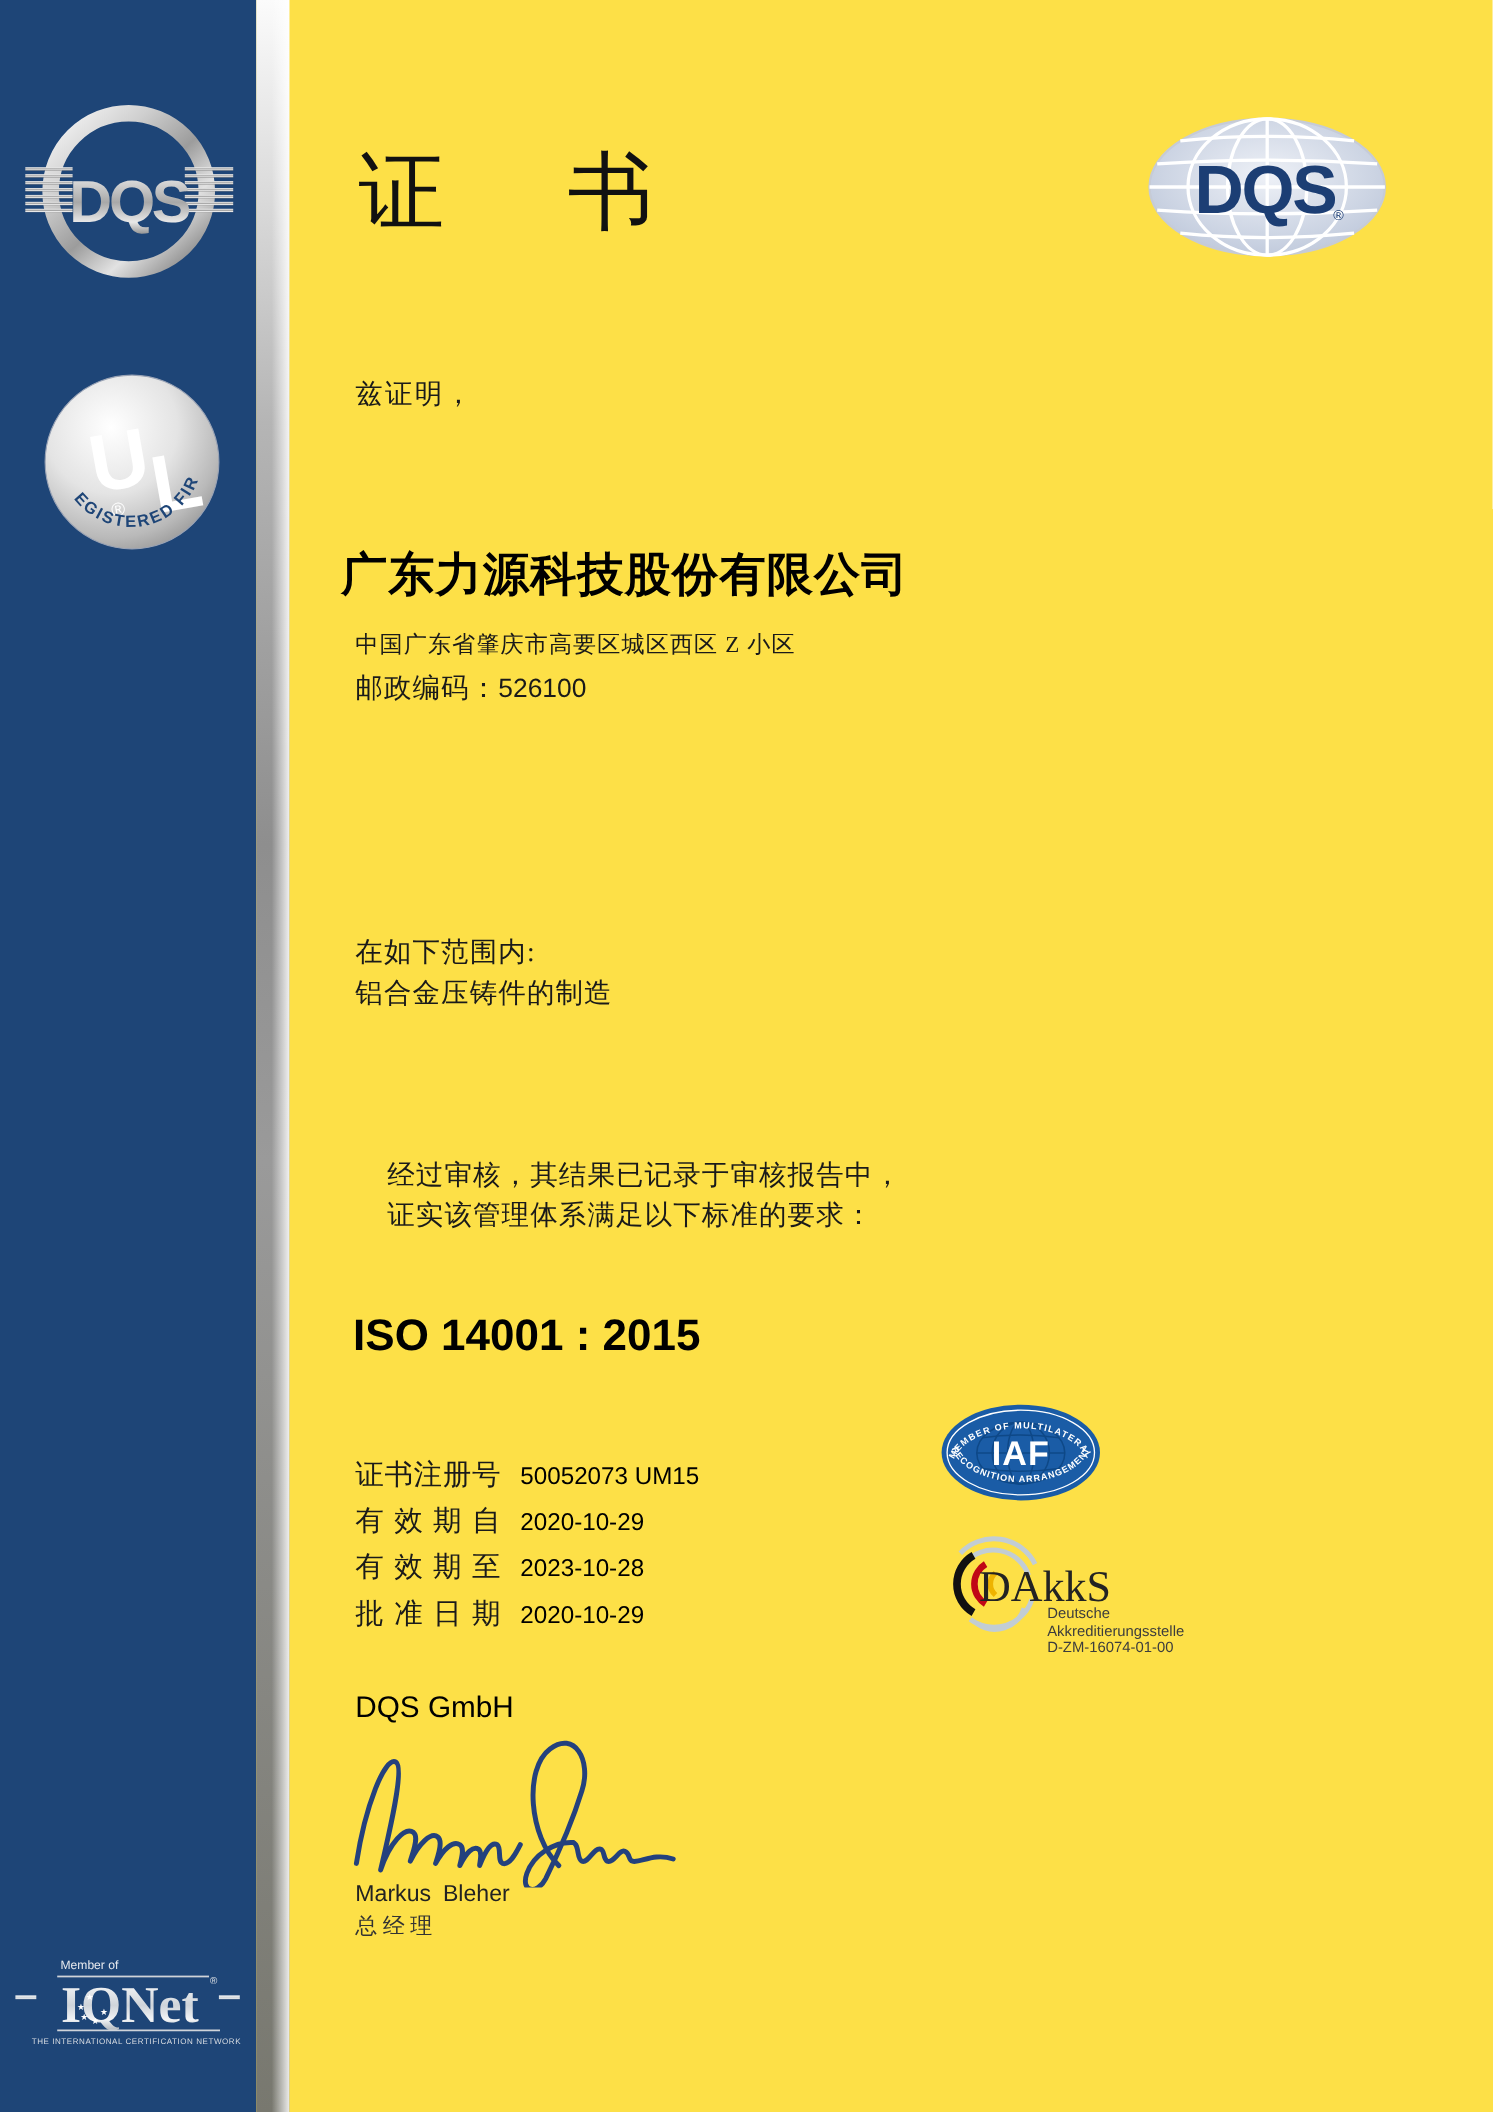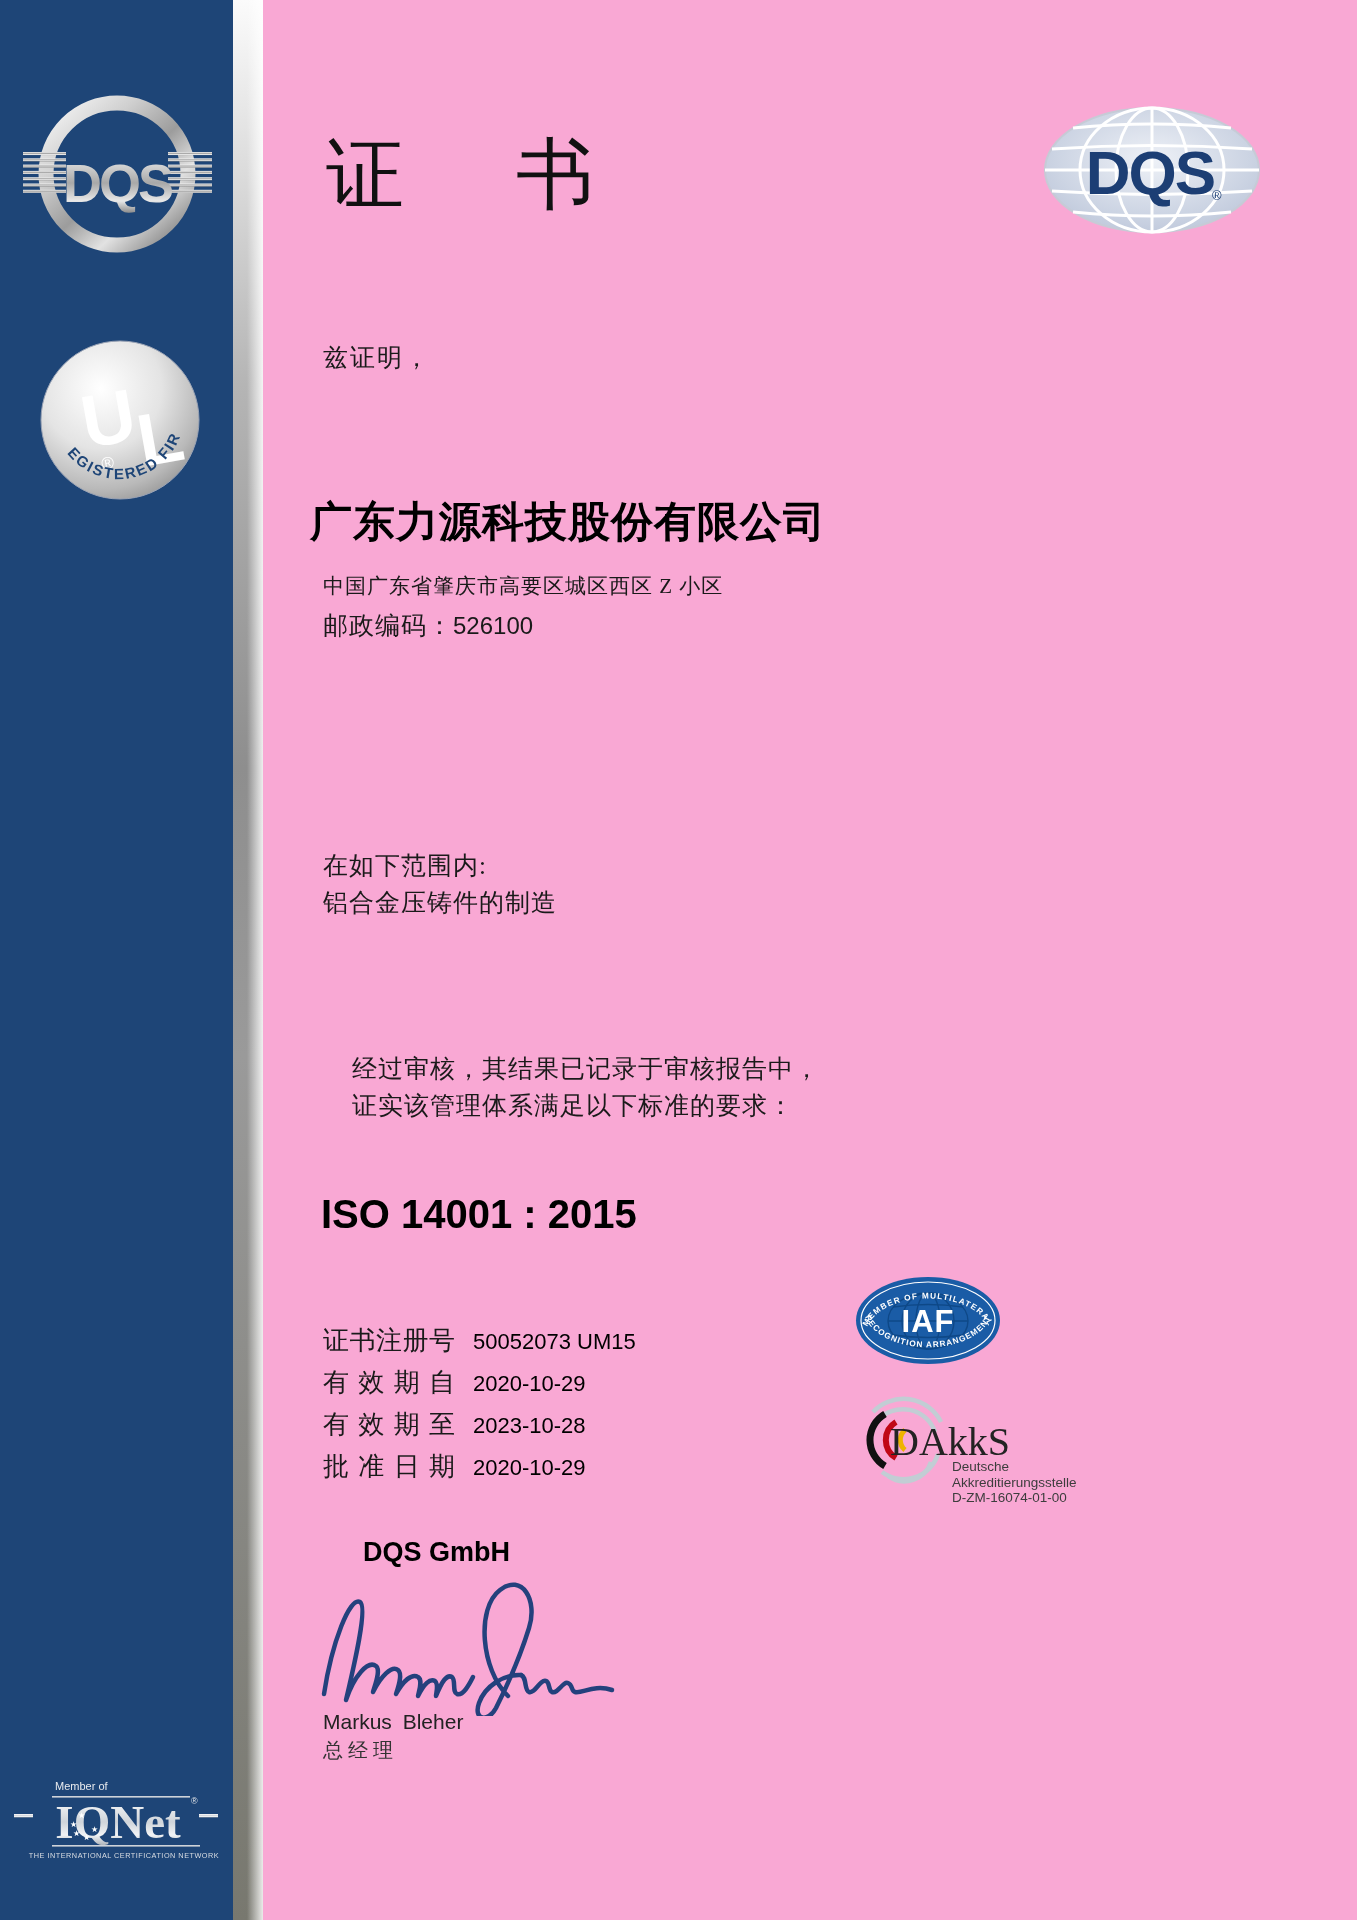--- a/index.html
+++ b/index.html
@@ -1,16 +1,16 @@
 <!DOCTYPE html>
 <html style="--sidebar_blue: #1e4577; --signature_navy: #24417d; --iaf_blue: #1a5ca6; --iaf_grid: #0e4887; --globe_navy: #1c3e74; --dakks_black: #111111; --dakks_red: #c00716; --dakks_gold: #eeb300; --dakks_arc_gray: #c2cdd4; --dakks_text: #232323;"><head>
 <meta charset="utf-8">
 <style>
   html,body{margin:0;padding:0;background:#ffffff;}
-  .page{position:relative;width:1357px;height:1920px;background:#f9a8d4;overflow:hidden;
+  .page{position:relative;width:1357px;height:1920px;background:#fde047;overflow:hidden;
         font-family:"Liberation Serif",serif;color:#1a1a1a;}
   .abs{position:absolute;}
   
   .sidebar{left:0;top:0;width:233px;height:1920px;background:var(--sidebar_blue,#1e4577);}
   .edge-strip{left:233px;top:0;width:30px;height:1920px;
     background:linear-gradient(180deg,#fbfbfb 0%,#e6e6e6 6%,#b5b5b5 20%,#8e8e8e 40%,#9a9a9a 55%,#8a8a86 75%,#78786f 100%);}
   .edge-strip::after{content:"";position:absolute;right:0;top:0;width:55%;height:100%;
     background:linear-gradient(90deg,rgba(255,255,255,0),rgba(255,255,255,.85));}
   
   .title{left:326px;top:134px;font-size:78px;line-height:1.05;color:#111;}
@@ -25,21 +25,21 @@
   .scope-intro{left:323px;top:849px;font-size:25px;letter-spacing:1px;}
   .scope{left:323px;top:886px;font-size:25px;letter-spacing:1px;}
   .audit{left:323px;top:1050px;font-size:25px;line-height:37px;letter-spacing:1px;margin-left:29px;}
   .iso{left:321px;top:1192px;font-family:"Liberation Sans",sans-serif;font-size:40px;font-weight:700;color:#000;text-align:right;}
   .detail-table{left:323px;top:1310px;width:420px;margin-top:10px;}
   .detail-row{position:relative;height:42px;}
   .detail-label{display:inline-block;width:132px;font-size:26px;line-height:42px;
     text-align:justify;text-align-last:justify;}
   .detail-value{position:absolute;left:150px;top:0;font-family:"Liberation Sans",sans-serif;
     font-size:22px;line-height:44px;color:#000;}
-  .issuer{left:323px;top:1537px;font-family:"Liberation Sans",sans-serif;font-size:27px;font-weight:700;color:#000;margin-left:40px;}
+  .issuer{left:323px;top:1537px;font-family:"Liberation Sans",sans-serif;font-size:27px;font-weight:400;color:#000;}
   .signer-name{left:323px;top:1710px;font-family:"Liberation Sans",sans-serif;font-size:21px;word-spacing:5px;color:#222;}
   .signer-title{left:323px;top:1737px;font-size:20px;letter-spacing:5px;color:#333;}
   .footer{left:323px;top:1799px;width:1010px;font-family:"Liberation Sans",sans-serif;
     font-size:20px;line-height:37px;color:#1a1a1a;word-spacing:3px;}
   .footer .l3{text-indent:6px;}
   
   .dakks-caption{left:952px;top:1459px;font-family:"Liberation Sans",sans-serif;font-size:13.5px;
     line-height:15.5px;color:#3d3d3d;}
   svg text{user-select:none;}
 </style>

